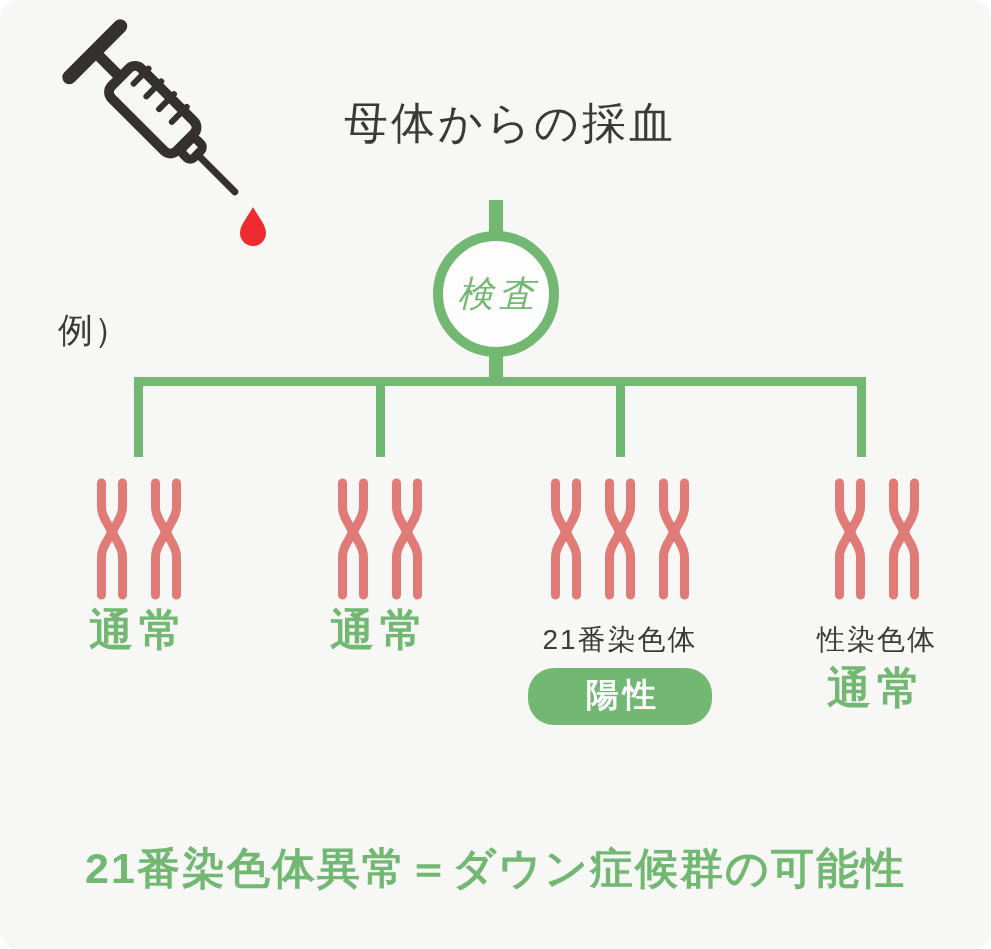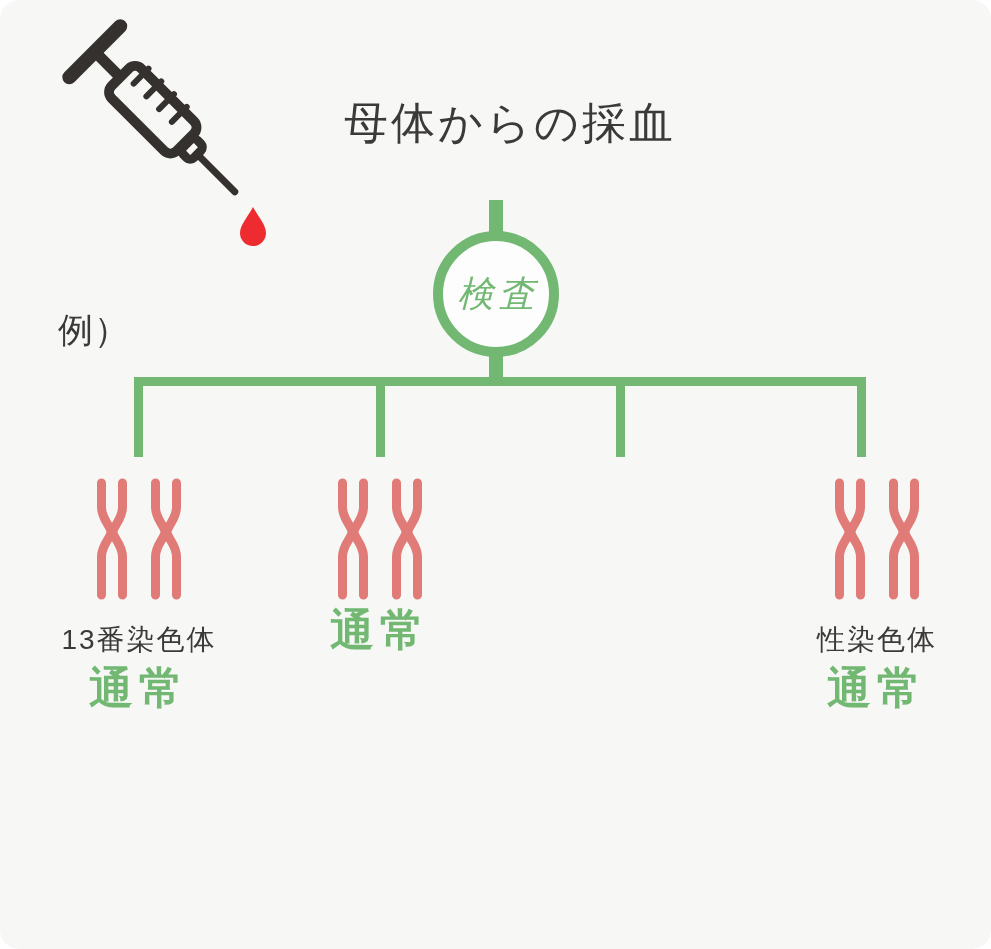--- a/index.html
+++ b/index.html
@@ -88,21 +88,20 @@
             <path d="M26.5 6 L26.5 30 C26.5 42 18.5 47 16.7 55 C18.5 63 26.5 68 26.5 80 L26.5 118"></path>
           </g>
         </svg>
         <svg class="chromo" width="32" height="124" viewBox="0 0 32 124">
           <g fill="none" stroke="currentColor" stroke-width="9" stroke-linecap="round">
             <path d="M5.5 6 L5.5 30 C5.5 42 13.5 47 15.3 55 C13.5 63 5.5 68 5.5 80 L5.5 118"></path>
             <path d="M26.5 6 L26.5 30 C26.5 42 18.5 47 16.7 55 C18.5 63 26.5 68 26.5 80 L26.5 118"></path>
           </g>
         </svg>
       </div>
-    <div class="col-label">13番染色体</div>
     <div><span class="status normal">通常</span></div>
   </div>
 
   <div class="column c2">
     <div class="chromos">
         <svg class="chromo" width="32" height="124" viewBox="0 0 32 124">
           <g fill="none" stroke="currentColor" stroke-width="9" stroke-linecap="round">
             <path d="M5.5 6 L5.5 30 C5.5 42 13.5 47 15.3 55 C13.5 63 5.5 68 5.5 80 L5.5 118"></path>
             <path d="M26.5 6 L26.5 30 C26.5 42 18.5 47 16.7 55 C18.5 63 26.5 68 26.5 80 L26.5 118"></path>
           </g>
@@ -110,33 +109,58 @@
         <svg class="chromo" width="32" height="124" viewBox="0 0 32 124">
           <g fill="none" stroke="currentColor" stroke-width="9" stroke-linecap="round">
             <path d="M5.5 6 L5.5 30 C5.5 42 13.5 47 15.3 55 C13.5 63 5.5 68 5.5 80 L5.5 118"></path>
             <path d="M26.5 6 L26.5 30 C26.5 42 18.5 47 16.7 55 C18.5 63 26.5 68 26.5 80 L26.5 118"></path>
           </g>
         </svg>
       </div>
     <div><span class="status normal">通常</span></div>
   </div>
 
+  <div class="column c3">
+    <div class="chromos">
+        <svg class="chromo" width="32" height="124" viewBox="0 0 32 124">
+          <g fill="none" stroke="currentColor" stroke-width="9" stroke-linecap="round">
+            <path d="M5.5 6 L5.5 30 C5.5 42 13.5 47 15.3 55 C13.5 63 5.5 68 5.5 80 L5.5 118"></path>
+            <path d="M26.5 6 L26.5 30 C26.5 42 18.5 47 16.7 55 C18.5 63 26.5 68 26.5 80 L26.5 118"></path>
+          </g>
+        </svg>
+        <svg class="chromo" width="32" height="124" viewBox="0 0 32 124">
+          <g fill="none" stroke="currentColor" stroke-width="9" stroke-linecap="round">
+            <path d="M5.5 6 L5.5 30 C5.5 42 13.5 47 15.3 55 C13.5 63 5.5 68 5.5 80 L5.5 118"></path>
+            <path d="M26.5 6 L26.5 30 C26.5 42 18.5 47 16.7 55 C18.5 63 26.5 68 26.5 80 L26.5 118"></path>
+          </g>
+        </svg>
+        <svg class="chromo" width="32" height="124" viewBox="0 0 32 124">
+          <g fill="none" stroke="currentColor" stroke-width="9" stroke-linecap="round">
+            <path d="M5.5 6 L5.5 30 C5.5 42 13.5 47 15.3 55 C13.5 63 5.5 68 5.5 80 L5.5 118"></path>
+            <path d="M26.5 6 L26.5 30 C26.5 42 18.5 47 16.7 55 C18.5 63 26.5 68 26.5 80 L26.5 118"></path>
+          </g>
+        </svg>
+      </div>
+    <div class="col-label">21番染色体</div>
+    <div><span class="status positive">陽性</span></div>
+  </div>
 
   <div class="column c4">
     <div class="chromos">
         <svg class="chromo" width="32" height="124" viewBox="0 0 32 124">
           <g fill="none" stroke="currentColor" stroke-width="9" stroke-linecap="round">
             <path d="M5.5 6 L5.5 30 C5.5 42 13.5 47 15.3 55 C13.5 63 5.5 68 5.5 80 L5.5 118"></path>
             <path d="M26.5 6 L26.5 30 C26.5 42 18.5 47 16.7 55 C18.5 63 26.5 68 26.5 80 L26.5 118"></path>
           </g>
         </svg>
         <svg class="chromo" width="32" height="124" viewBox="0 0 32 124">
           <g fill="none" stroke="currentColor" stroke-width="9" stroke-linecap="round">
             <path d="M5.5 6 L5.5 30 C5.5 42 13.5 47 15.3 55 C13.5 63 5.5 68 5.5 80 L5.5 118"></path>
             <path d="M26.5 6 L26.5 30 C26.5 42 18.5 47 16.7 55 C18.5 63 26.5 68 26.5 80 L26.5 118"></path>
           </g>
         </svg>
       </div>
     <div class="col-label">性染色体</div>
     <div><span class="status normal">通常</span></div>
   </div>
 
+  <div class="footer-note">21番染色体異常＝ダウン症候群の可能性</div>
 </div>
 
 </body></html>

